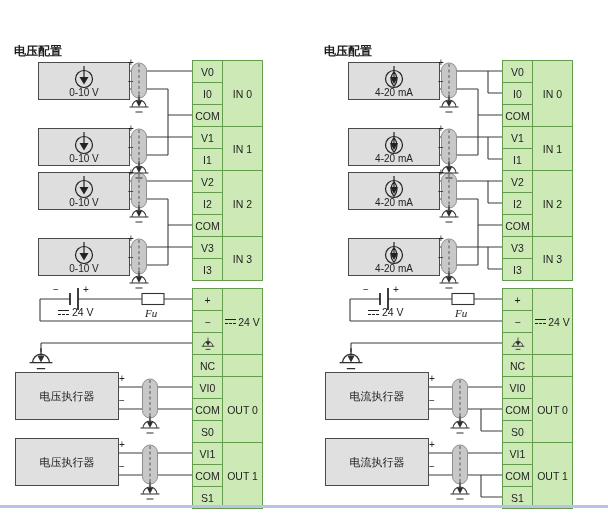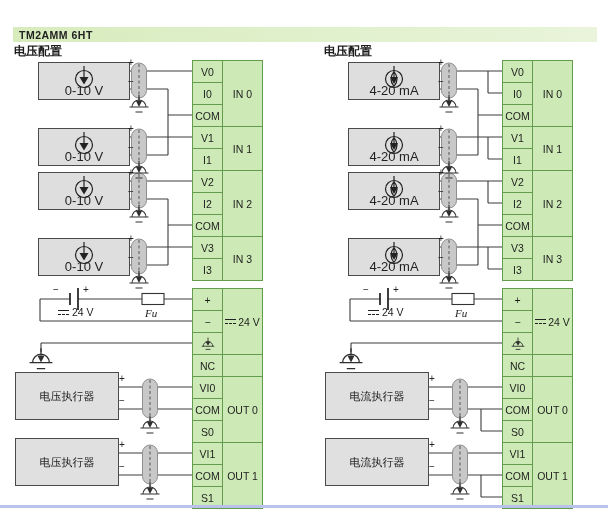--- a/index.html
+++ b/index.html
@@ -22,21 +22,21 @@
   .cap{fill:#c8c8c8;stroke:#8f8f8f;stroke-width:1;}
   .dash{stroke:#555;stroke-width:1;fill:none;stroke-dasharray:3 2.5;}
   .eg{stroke:#2f2f2f;stroke-width:1.1;fill:none;}
   .ef{fill:#2f2f2f;stroke:none;}
   .fuse{fill:#fff;stroke:#333;stroke-width:1.1;}
   
   .sbox{position:absolute;left:38px;width:90px;height:36px;background:#dedede;border:1px solid #4a4a4a;}
   .ssym{position:absolute;left:31px;top:0px;}
   .sy{stroke:#222;stroke-width:1.2;fill:none;}
   .syf{fill:#222;stroke:none;}
-  .slabel{position:absolute;bottom:1px;left:0;width:100%;text-align:center;font-size:13px;color:#222;}
+  .slabel{position:absolute;bottom:1px;left:0;width:100%;text-align:center;font-size:10px;color:#222;}
   .abox{position:absolute;left:15px;width:102px;height:46px;background:#e0e0e0;border:1px solid #4a4a4a;
         display:flex;align-items:center;justify-content:center;font-size:11px;color:#222;}
   
   .pm{position:absolute;font-size:10px;line-height:10px;color:#222;}
   .dclab{position:absolute;left:58px;top:306px;font-size:10.5px;display:flex;align-items:center;gap:3px;color:#222;}
   .dc{display:inline-block;width:11px;height:3px;border-top:1.5px solid #222;border-bottom:1.5px dashed #222;}
   .fulab{position:absolute;left:145px;top:307px;font-size:11px;font-style:italic;
          font-family:"Liberation Serif",serif;color:#222;}
   
   .tblock{position:absolute;left:192px;display:grid;grid-template-columns:29px 39px;
@@ -45,23 +45,20 @@
           font-size:10.5px;color:#1d1d1d;}
   .tcell{grid-column:1;}
   .tgroup{grid-column:2;gap:2px;}
   .footer-line{position:absolute;left:0;top:505px;width:608px;height:3px;background:#b9c2ea;}
 </style>
 </head>
 <body>
 
 <div class="page">
 
-  <div class="model-bar">
-    <span>TM2AMM 6HT</span>
-  </div>
 
   <div class="half" style="left:0">
     <div class="sec-title">电压配置</div>
 
     <svg class="wires" viewBox="0 0 300 514">
       <path class="w" d="M128 71 H192 M128 89 H168 M168 89 V155 M128 137 H192 M128 155 H168 M168 115 H192
         M128 181 H192 M128 199 H168 M168 199 V265 M128 247 H192 M128 265 H168 M168 225 H192
         M40 299 H70 M78 299 H192 M40 299 V321 M40 321 H192
         M192 343 H41 M41 343 V352
         M117 387 H192 M117 409 H192 M117 453 H192 M117 475 H192"></path>

